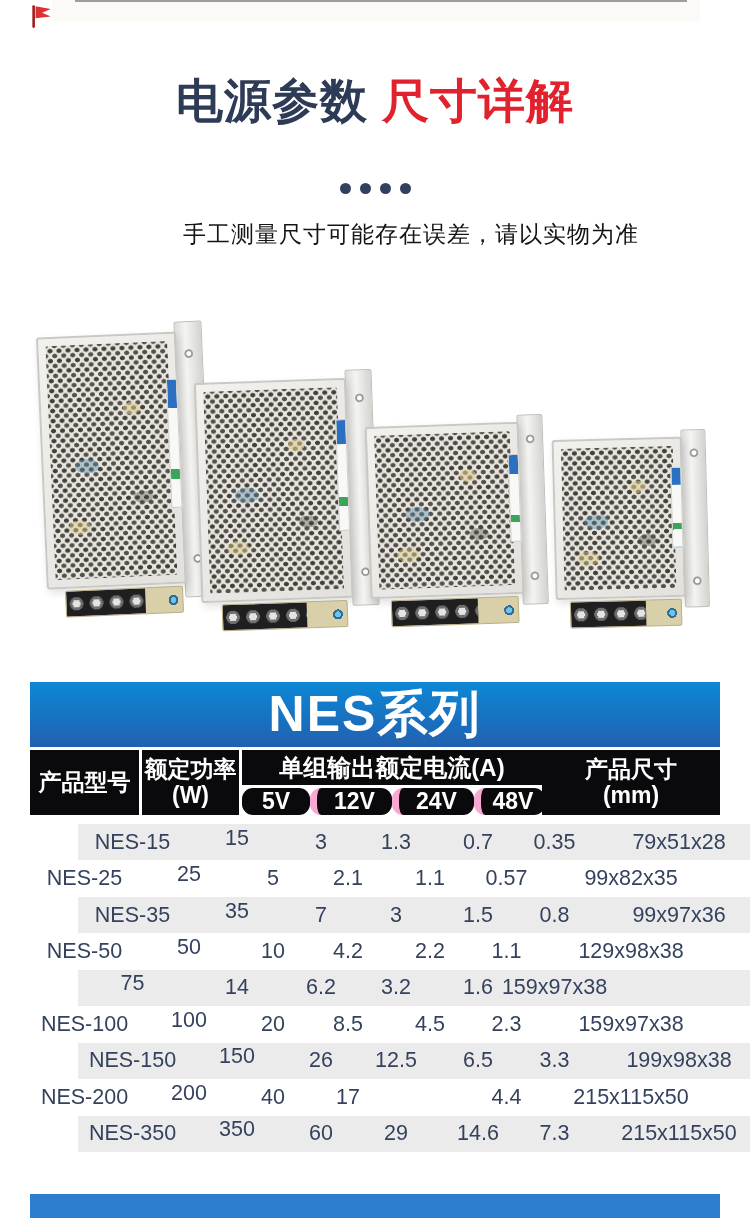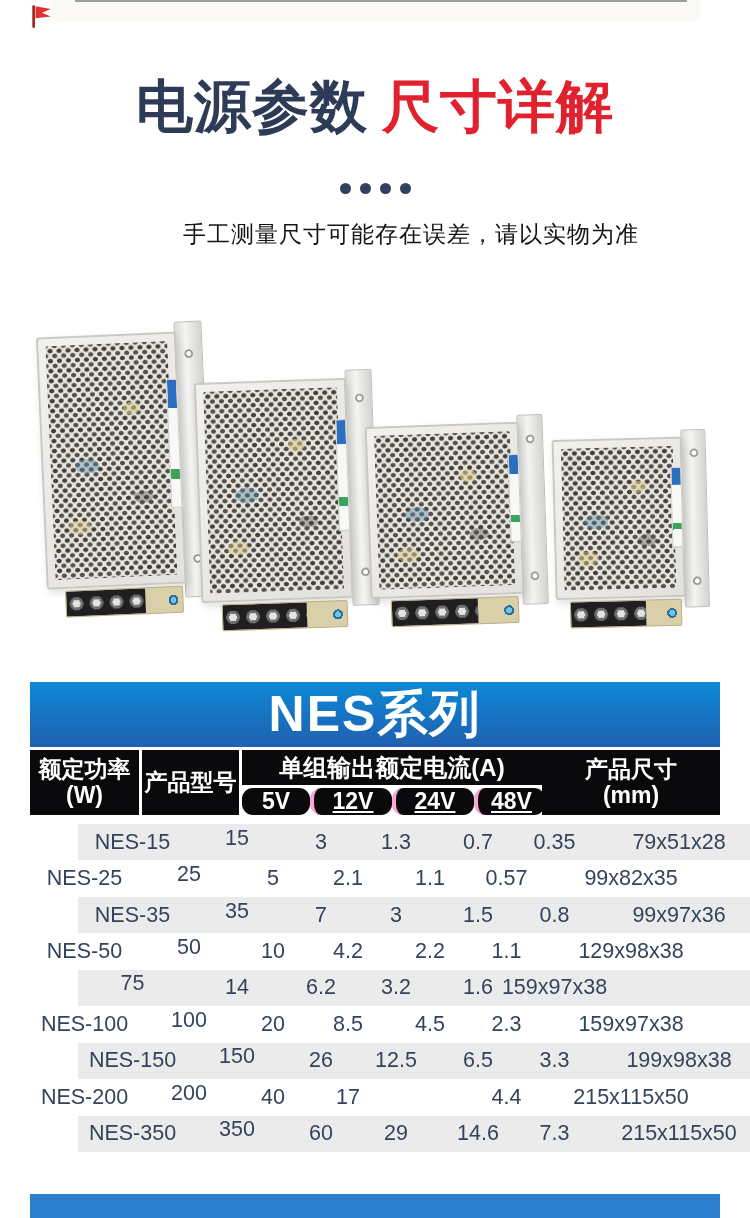--- a/index.html
+++ b/index.html
@@ -13,21 +13,21 @@
   body{font-family:"Liberation Sans","DejaVu Sans",sans-serif;}
   .page{position:relative;width:750px;height:1218px;background:#ffffff;overflow:hidden;margin:0 auto;}
 
   
   .top-band{position:absolute;left:52px;top:0;width:648px;height:21px;background:#fcfaf6;}
   .top-line{position:absolute;left:75px;top:0;width:612px;height:2px;background:#9e9e9e;}
 
   .flag{position:absolute;left:28px;top:3px;width:26px;height:26px;}
 
   .title{position:absolute;left:0;top:74px;width:100%;text-align:center;
-    font-size:57px;font-weight:900;line-height:1.15;letter-spacing:1px;white-space:nowrap;}
+    font-size:47px;font-weight:900;line-height:1.15;letter-spacing:1px;white-space:nowrap;}
   .title .t-navy{color:var(--title-navy);}
   .title .t-red{color:var(--title-red);margin-left:14px;}
 
   .dots{position:absolute;left:0;top:183px;width:100%;display:flex;justify-content:center;gap:9px;}
   .dots i{width:11px;height:11px;border-radius:50%;background:#31405e;display:block;}
 
   .subtitle{position:absolute;left:0;top:219px;width:100%;text-align:center;
     font-size:23px;color:#141414;font-weight:500;letter-spacing:1px;margin-left:36px;}
 
   
@@ -89,21 +89,21 @@
   .hcell{background:var(--header-black);display:flex;flex-direction:column;align-items:center;justify-content:center;
     line-height:1.12;text-align:center;}
   .hcell + .hcell{border-left:3px solid #ffffff;}
   .hcell .l1{font-size:23px;} .hcell .l2{font-size:23px;}
   .h-model{font-size:23px;}
   .h-current{display:flex;flex-direction:column;background:#ffffff;border-left:3px solid #ffffff;}
   .h-current .group{height:35px;background:var(--header-black);display:flex;align-items:center;justify-content:center;
     font-size:24px;}
   .h-current .volts{height:27px;margin-top:3px;display:grid;grid-template-columns:68px 82px 82px 71px;}
   .h-current .volts div{background:var(--header-black);display:flex;align-items:center;justify-content:center;font-size:23px;border-radius:11px;}
-  .h-current .volts div + div{border-left:4px solid #f9a8d4;text-decoration:underline;}
+  .h-current .volts div + div{border-left:7px solid #f9a8d4;}
 
   
   .trows{position:absolute;left:30px;top:824px;width:690px;height:328px;display:grid;grid-auto-rows:1fr;}
   .trow{display:grid;grid-template-columns:109px 100px 68px 82px 82px 71px 178px;}
   .trow.gray{background:var(--row-gray);margin-left:48px;}
   .tcell{display:flex;align-items:center;justify-content:center;font-size:21.5px;color:var(--row-text);}
   .tcell.c-power{transform:translateY(-4px);}
 
   .bottom-bar{position:absolute;left:30px;top:1194px;width:690px;height:24px;background:var(--bottom-bar-blue);}
 </style>
@@ -186,25 +186,25 @@
       <div class="terminal">
           <span class="screws"></span>
           <span class="pcb"></span>
         </div>
     </div>
   </div>
 
   <div class="banner">NES系列</div>
 
   <div class="thead">
+    <div class="hcell h-model">产品型号</div>
     <div class="hcell">
       <span class="l1">额定功率</span>
       <span class="l2">(W)</span>
     </div>
-    <div class="hcell h-model">产品型号</div>
     <div class="h-current">
       <div class="group">单组输出额定电流(A)</div>
       <div class="volts">
         <div>5V</div>
         <div>12V</div>
         <div>24V</div>
         <div>48V</div>
       </div>
     </div>
     <div class="hcell">

